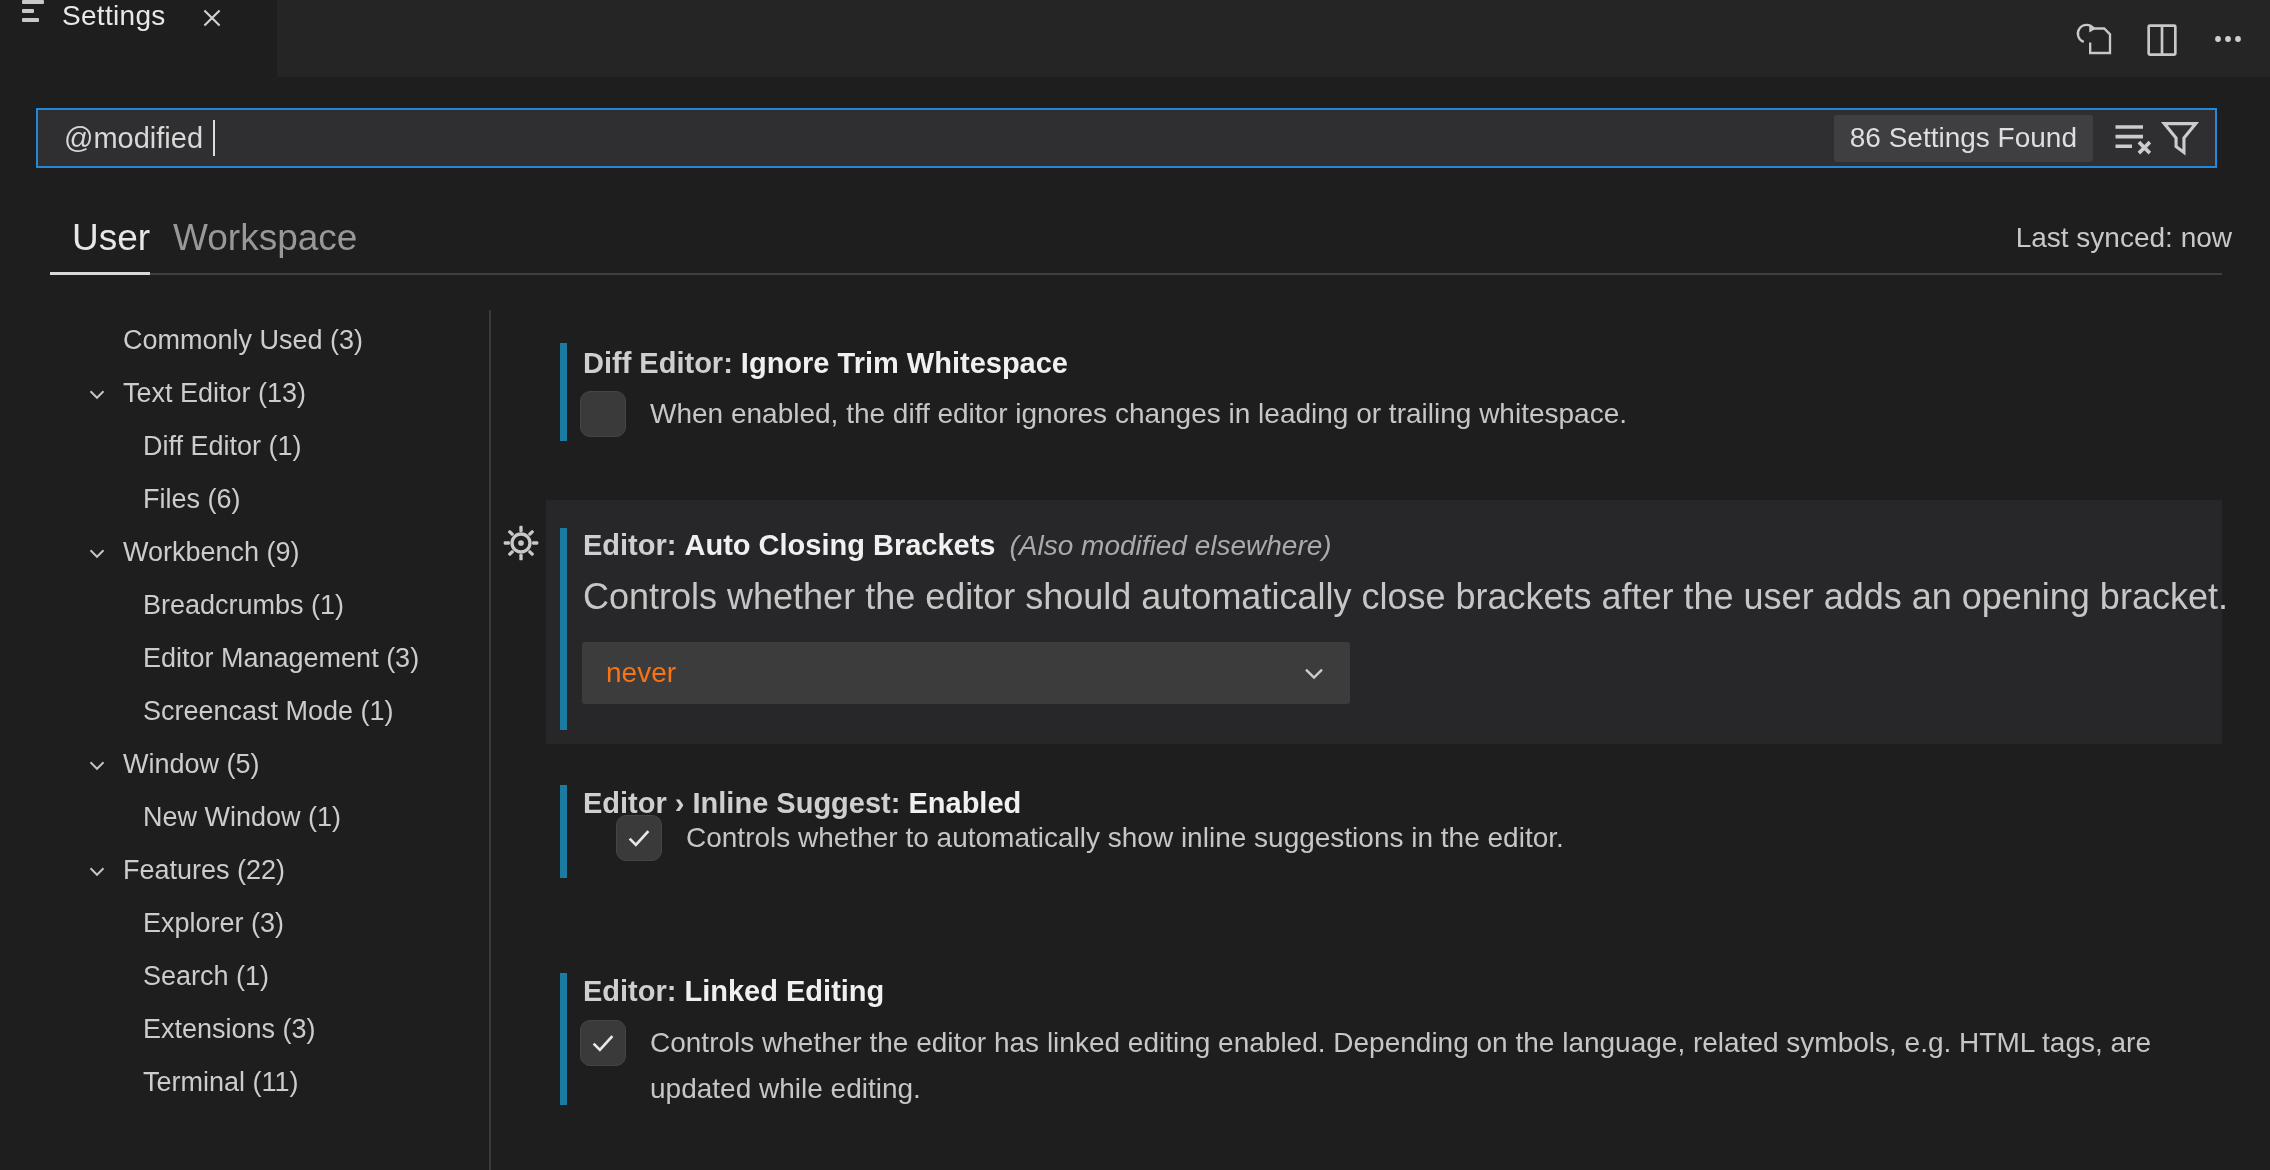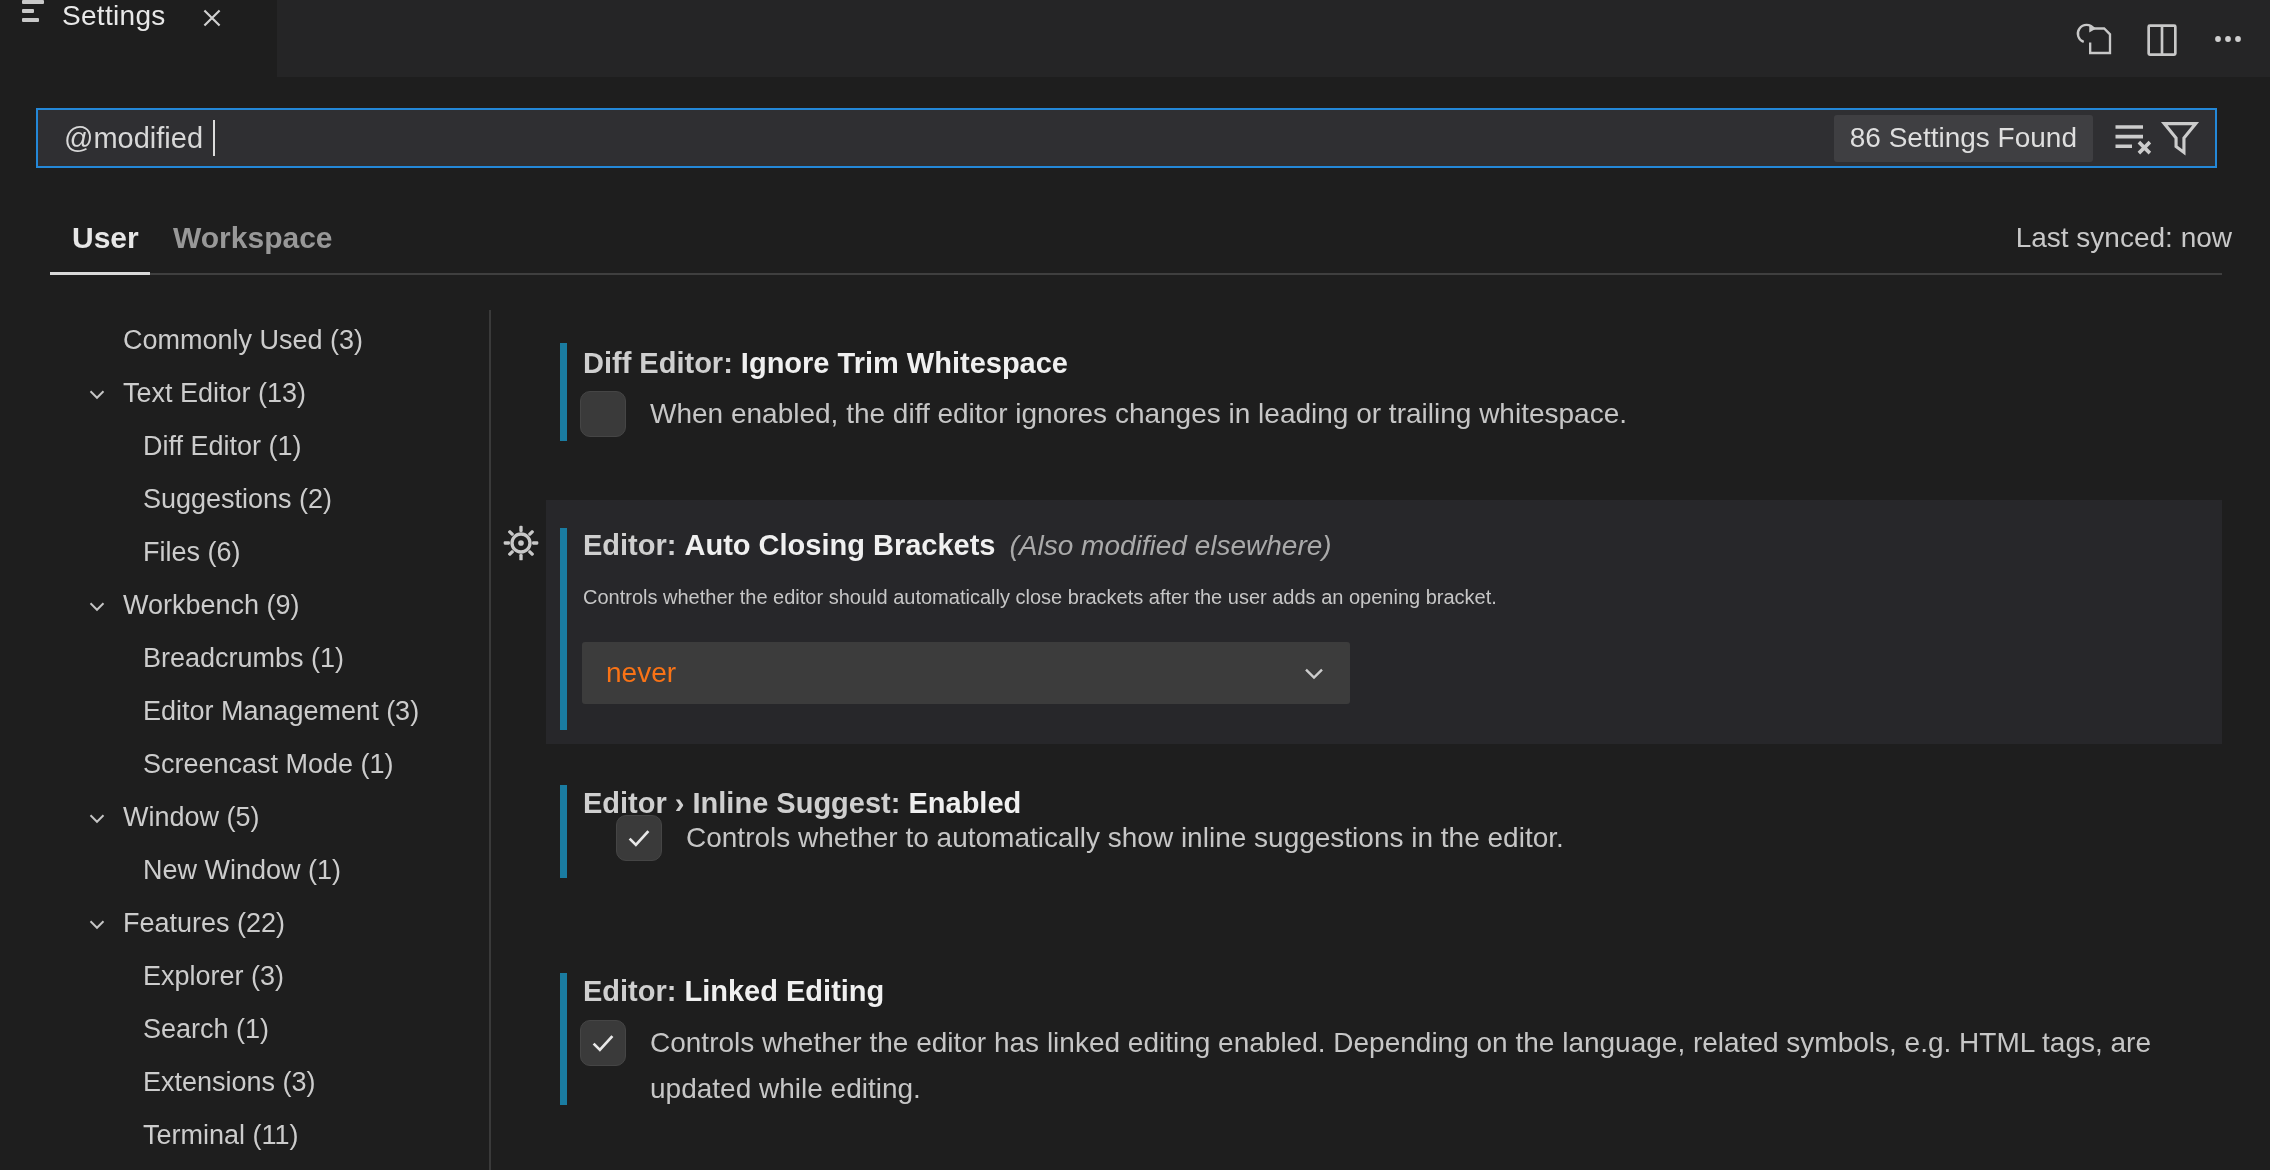--- a/index.html
+++ b/index.html
@@ -38,21 +38,21 @@
   .search{position:absolute;left:36px;top:108px;width:2181px;height:60px;background:var(--input-bg);
           border:2px solid var(--focus-border);display:flex;align-items:center;padding:0 12px 0 26px;}
   .search-text{font-size:29px;color:#d8d8d8;}
   .cursor{width:2px;height:36px;background:#dcdcdc;margin-left:10px;}
   .search-spacer{flex:1;}
   .badge{background:var(--badge-bg);color:#dedede;font-size:28px;line-height:1;
          padding:9px 16px 10px;border-radius:3px;margin-right:14px;}
   .search-icon-btn{width:46px;height:46px;display:flex;align-items:center;justify-content:center;margin-left:2px;}
 
   
-  .scope-tab{position:absolute;top:216px;height:44px;display:flex;align-items:center;font-size:30px;font-weight:bold;}
+  .scope-tab{position:absolute;top:216px;height:44px;display:flex;align-items:center;font-size:37px;}
   .scope-user{left:72px;color:#e7e7e7;}
   .scope-workspace{left:173px;color:#989898;}
   .scope-underline{position:absolute;left:50px;top:272px;width:100px;height:3px;background:#d9d9d9;}
   .scope-divider{position:absolute;left:150px;top:273px;width:2072px;height:2px;background:#3f3f3f;}
   .last-synced{position:absolute;right:38px;top:216px;height:44px;display:flex;align-items:center;
                font-size:28px;color:#c8c8c8;}
 
   
   .toc{position:absolute;left:0;top:314px;width:488px;}
   .toc-row{position:relative;height:53px;display:flex;align-items:center;font-size:27px;color:#cccccc;}
@@ -69,21 +69,21 @@
   .setting-title{position:absolute;left:37px;font-size:29px;line-height:40px;white-space:nowrap;}
   .setting-cat{color:#cfcfcf;font-weight:600;white-space:pre;}
   .setting-name{color:var(--fg-bright);font-weight:700;}
   .setting-note{color:#a9a9a9;font-style:italic;font-weight:400;font-size:28px;margin-left:14px;}
   .desc-row{position:absolute;left:34px;display:flex;align-items:flex-start;}
   .checkbox{width:46px;height:46px;border-radius:10px;background:#3a3a3a;border:1px solid #454545;
             display:flex;align-items:center;justify-content:center;flex:0 0 auto;}
   .checkbox svg{display:none;}
   .checkbox.checked svg{display:block;}
   .desc-text{font-size:28px;line-height:46px;color:#c6c6c6;margin-left:24px;}
-  .desc-plain{position:absolute;left:37px;font-size:20px;line-height:38px;color:#c6c6c6;white-space:nowrap;}
+  .desc-plain{position:absolute;left:37px;font-size:36px;line-height:38px;color:#c6c6c6;white-space:nowrap;}
   .select{position:absolute;left:36px;top:142px;width:768px;height:62px;background:var(--control-bg);
           border-radius:3px;display:flex;align-items:center;padding:0 20px 0 24px;}
   .select-value{font-size:28px;color:#f97316;flex:1;}
   .gear{position:absolute;left:501px;top:523px;width:40px;height:40px;display:flex;align-items:center;justify-content:center;}
 </style>
 </head>
 <body>
 
 <div class="screen">
 
@@ -158,23 +158,20 @@
           <svg width="26" height="26" viewBox="0 0 24 24" fill="none" stroke="#c5c5c5" stroke-width="1.8">
             <path d="M6 9.5 L12 15.5 L18 9.5"></path>
           </svg>
         </span>
         <span>Text Editor (13)</span>
       </div>
       <div class="toc-row lvl2">
         <span>Diff Editor (1)</span>
       </div>
       <div class="toc-row lvl2">
-        <span>Suggestions (2)</span>
-      </div>
-      <div class="toc-row lvl2">
         <span>Files (6)</span>
       </div>
       <div class="toc-row lvl1">
         <span class="toc-chevron">
           <svg width="26" height="26" viewBox="0 0 24 24" fill="none" stroke="#c5c5c5" stroke-width="1.8">
             <path d="M6 9.5 L12 15.5 L18 9.5"></path>
           </svg>
         </span>
         <span>Workbench (9)</span>
       </div>

